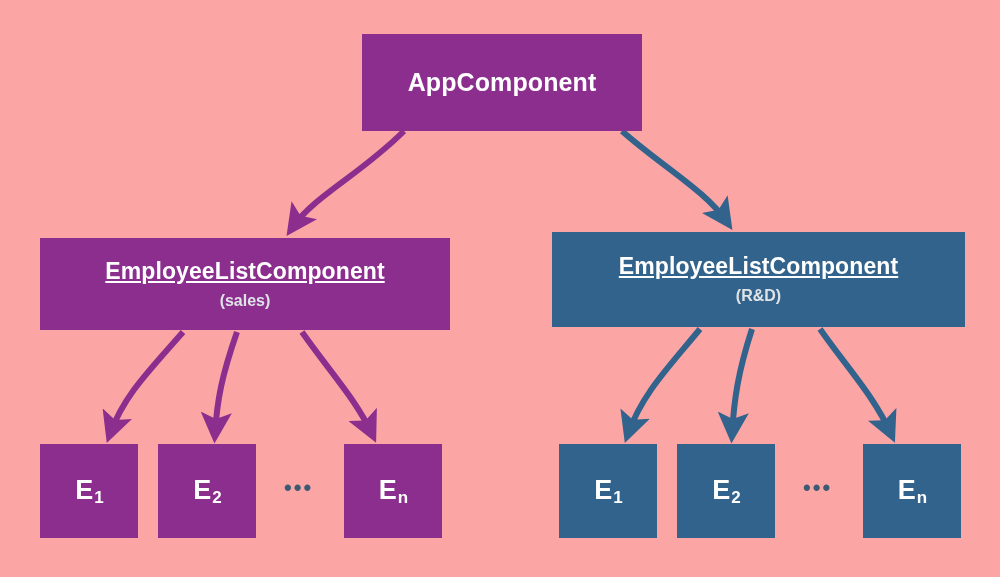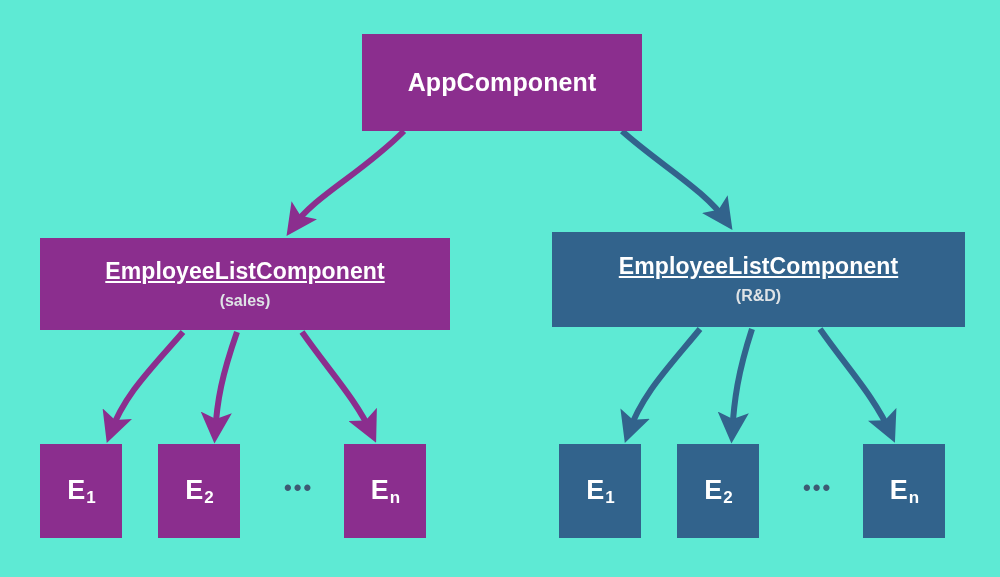--- a/index.html
+++ b/index.html
@@ -7,21 +7,21 @@
     padding: 0;
     background: #ffffff;
   }
   body {
     font-family: "Liberation Sans", sans-serif;
   }
   #canvas {
     position: relative;
     width: 1000px;
     height: 577px;
-    background: #5eead4;
+    background: #fca5a5;
     overflow: hidden;
   }
   svg.edges {
     position: absolute;
     left: 0;
     top: 0;
     width: 1000px;
     height: 577px;
     pointer-events: none;
   }
@@ -70,21 +70,21 @@
     width: 413px;
     height: 95px;
   }
   #node-list-sales .node-title,
   #node-list-rd .node-title { font-size: 23px; text-decoration: underline; }
   #node-list-sales .node-sub,
   #node-list-rd .node-sub { font-size: 16px; margin-top: 8px; }
 
   
   .leaf {
-    width: 82px;
+    width: 98px;
     height: 94px;
     top: 444px;
   }
   .leaf .leaf-label {
     font-size: 27px;
     font-weight: bold;
   }
   .leaf .leaf-label sub {
     font-size: 17px;
     font-weight: bold;

